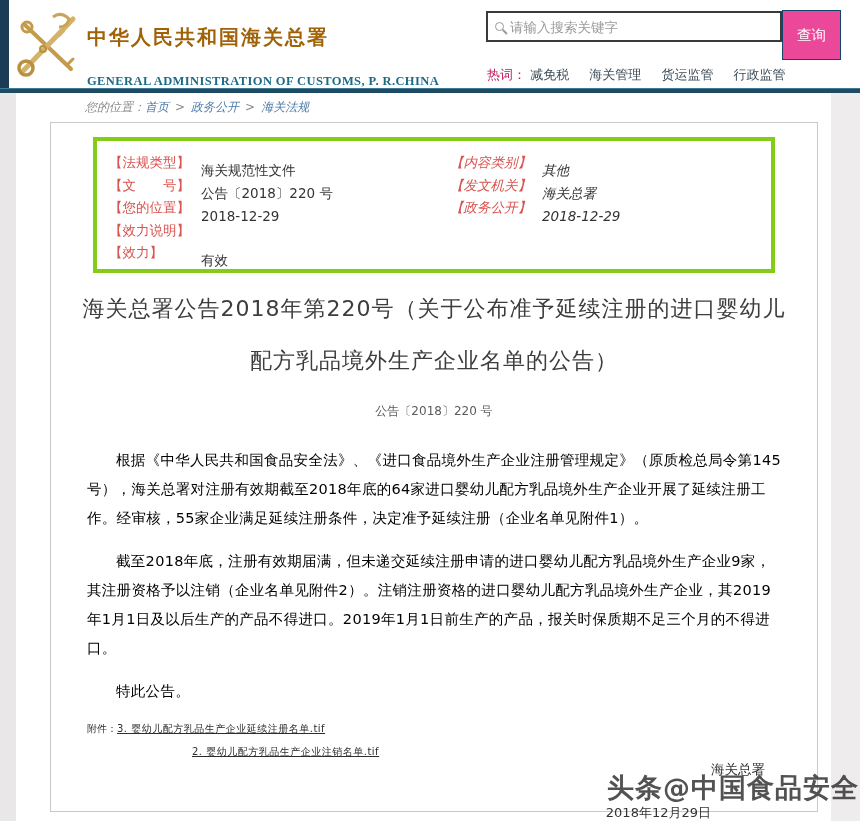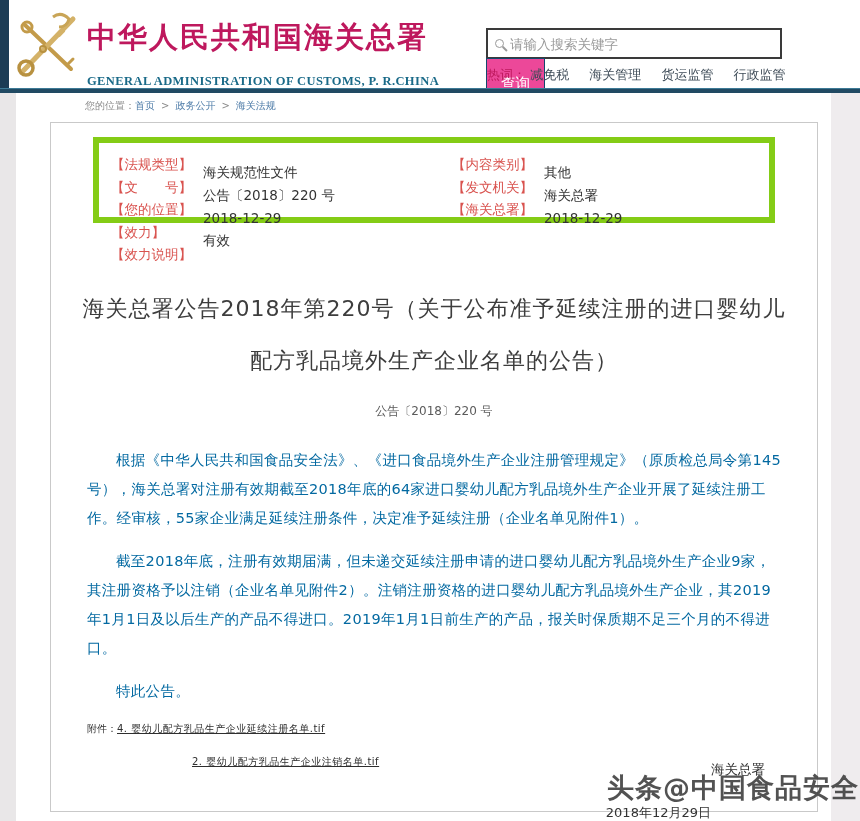--- a/index.html
+++ b/index.html
@@ -6,58 +6,58 @@
   html,body { width:860px; height:821px; }
   body {
     position:relative; overflow:hidden; background:#ffffff;
     font-family:"DejaVu Sans","Liberation Sans",sans-serif; color:#333;
   }
   
   .header { position:absolute; left:0; top:0; width:860px; height:88px; background:#fff; }
   .navy-strip { position:absolute; left:0; top:0; width:9px; height:88px; background:#1c3c55; }
   .logo { position:absolute; left:13px; top:9px; width:70px; height:72px; }
   .title-block { position:absolute; left:87px; top:20px; }
-  .site-title { font-size:29px; font-weight:bold; color:#be185d; letter-spacing:2px; line-height:34px; }
+  .site-title { font-size:20px; font-weight:bold; color:#a16207; letter-spacing:2px; line-height:34px; }
   .site-subtitle { font-family:"Liberation Serif","DejaVu Serif",serif; font-size:12.5px; font-weight:bold; color:#1a6a88; margin-top:20px; letter-spacing:0.4px; }
-  .search-row { position:absolute; left:486px; top:28px; display:flex;flex-direction:column; }
+  .search-row { position:absolute; left:486px; top:11px; display:flex; }
   .search-input-wrap { width:296px; height:31px; border:2px solid #3a3a3a; background:#fff; display:flex; align-items:center; padding:0 7px; }
   .mag-icon { position:relative; width:9px; height:9px; border:1.5px solid #9a9a9a; border-radius:50%; flex:0 0 auto; }
   .mag-icon::after { content:''; position:absolute; width:6px; height:1.5px; background:#9a9a9a; transform:rotate(45deg); right:-5px; bottom:-2px; }
   .search-input { border:none; outline:none; flex:1; font-size:13.5px; color:#333; margin-left:6px; font-family:inherit; background:transparent; }
   .search-input::placeholder { color:#9a9a9a; }
   .search-btn { width:59px; height:50px; margin-top:-1px; background:#ec4899; color:#fff; border:1px solid #14476e; font-size:14.5px; font-family:inherit; cursor:pointer; }
   .hotwords { position:absolute; left:487px; top:66px; font-size:13px; color:#4a4a4a; }
   .hotword-label { color:#be185d; }
   .hotword { color:#3f4c58; margin-right:16px; cursor:pointer; text-decoration:none; }
   .divider { position:absolute; left:0; top:88px; width:860px; height:5px; background:#214a63; border-top:1px solid #3d7a96; }
   
   .page-area { position:absolute; left:0; top:93px; width:860px; height:728px; background:#fff; }
   .gray-left { position:absolute; left:0; top:93px; width:16px; height:728px; background:#e9e7e8; }
   .gray-right { position:absolute; left:831px; top:93px; width:29px; height:728px; background:#efecee; }
-  .breadcrumb { position:absolute; left:85px; top:99px; font-size:10px; color:#8a8a8a; }
+  .breadcrumb { position:absolute; left:85px; top:99px; font-size:12px; color:#8a8a8a;font-style:italic; }
   .crumb-link { color:#4e7ca8; text-decoration:none; cursor:pointer; }
   .crumb-sep { color:#8a8a8a; margin:0 6px; }
   
   .card { position:absolute; left:50px; top:122px; width:768px; height:690px; background:#fff; border:1px solid #c9c9c9; }
-  .meta-box { position:absolute; left:42px; top:14px; width:682px; height:86px; border:6px solid #84cc16; display:flex; padding:11px 0 0 12px; }
+  .meta-box { position:absolute; left:42px; top:14px; width:682px; height:136px; border:4px solid #84cc16; display:flex; padding:11px 0 0 12px; }
   .meta-col-left { width:341px; }
-  .meta-col-right { flex:1; }
+  .meta-col-right { flex:1;font-style:italic; }
   .meta-row { display:flex; height:22.5px; font-size:13.5px; align-items:center; }
   .meta-label { color:#d9534f; width:92px; flex:0 0 auto; white-space:pre; }
   .meta-value { color:#333;margin-top:16px; }
   .article { position:relative; padding-top:160px; }
   .article-title { width:706px; margin:0 auto; text-align:center; font-size:22px; font-weight:500; color:#3d3d3d; line-height:52px; letter-spacing:1px; }
   .doc-number { text-align:center; font-size:12px; color:#5b5b5b; margin-top:16px; }
   .article-body { margin:26px 36px 0 36px; }
-  .article-body p { font-size:14.5px; line-height:29px; color:#0369a1; text-indent:2em; margin:0 0 14px 0; letter-spacing:0.3px; }
+  .article-body p { font-size:14.5px; line-height:29px; color:#000000; text-indent:2em; margin:0 0 14px 0; letter-spacing:0.3px; }
   .attachments { margin-top:16px; font-size:10px; color:#333; }
   .attach-row1 { display:flex; align-items:baseline; }
   .attach-label { flex:0 0 auto; }
   .attach-link { color:#2e2e2e; text-decoration:underline; cursor:pointer; letter-spacing:0.5px; }
-  .attach-row2 { margin-left:105px; margin-top:19px; }
+  .attach-row2 { margin-left:105px; margin-top:9px; }
   .issuer { position:absolute; top:638px; right:52px; font-size:13.5px; color:#333; }
   .issue-date { position:absolute; top:681px; right:106px; font-size:13px; color:#333; }
   .watermark { position:absolute; left:607px; top:770px; font-size:27px; font-weight:bold; color:#3b3b3b; letter-spacing:1px; white-space:nowrap; opacity:0.88; }
 </style>
 </head>
 <body>
 
 <div class="header">
   <div class="navy-strip"></div>
 
@@ -118,57 +118,57 @@
       </div>
       <div class="meta-row">
         <span class="meta-label">【文　　号】</span>
         <span class="meta-value">公告〔2018〕220 号</span>
       </div>
       <div class="meta-row">
         <span class="meta-label">【您的位置】</span>
         <span class="meta-value">2018-12-29</span>
       </div>
       <div class="meta-row">
+        <span class="meta-label">【效力说明】</span>
+        <span class="meta-value"></span>
+      </div>
+      <div class="meta-row">
         <span class="meta-label">【效力】</span>
         <span class="meta-value">有效</span>
-      </div>
-      <div class="meta-row">
-        <span class="meta-label">【效力说明】</span>
-        <span class="meta-value"></span>
       </div>
     </div>
     <div class="meta-col-right">
       <div class="meta-row">
         <span class="meta-label">【内容类别】</span>
         <span class="meta-value">其他</span>
       </div>
       <div class="meta-row">
         <span class="meta-label">【发文机关】</span>
         <span class="meta-value">海关总署</span>
       </div>
       <div class="meta-row">
-        <span class="meta-label">【海关总署】</span>
+        <span class="meta-label">【政务公开】</span>
         <span class="meta-value">2018-12-29</span>
       </div>
     </div>
   </div>
 
   <div class="article">
     <div class="article-title">海关总署公告2018年第220号（关于公布准予延续注册的进口婴幼儿配方乳品境外生产企业名单的公告）</div>
     <div class="doc-number">公告〔2018〕220 号</div>
 
     <div class="article-body">
       <p>根据《中华人民共和国食品安全法》、《进口食品境外生产企业注册管理规定》（原质检总局令第145号），海关总署对注册有效期截至2018年底的64家进口婴幼儿配方乳品境外生产企业开展了延续注册工作。经审核，55家企业满足延续注册条件，决定准予延续注册（企业名单见附件1）。</p>
       <p>截至2018年底，注册有效期届满，但未递交延续注册申请的进口婴幼儿配方乳品境外生产企业9家，其注册资格予以注销（企业名单见附件2）。注销注册资格的进口婴幼儿配方乳品境外生产企业，其2019年1月1日及以后生产的产品不得进口。2019年1月1日前生产的产品，报关时保质期不足三个月的不得进口。</p>
       <p>特此公告。</p>
 
       <div class="attachments">
         <div class="attach-row1">
           <span class="attach-label">附件：</span>
-          <a class="attach-link">4. 婴幼儿配方乳品生产企业延续注册名单.tif</a>
+          <a class="attach-link">3. 婴幼儿配方乳品生产企业延续注册名单.tif</a>
         </div>
         <div class="attach-row2">
           <a class="attach-link">2. 婴幼儿配方乳品生产企业注销名单.tif</a>
         </div>
       </div>
     </div>
   </div>
 
   <div class="issuer">海关总署</div>
   <div class="issue-date">2018年12月29日</div>

